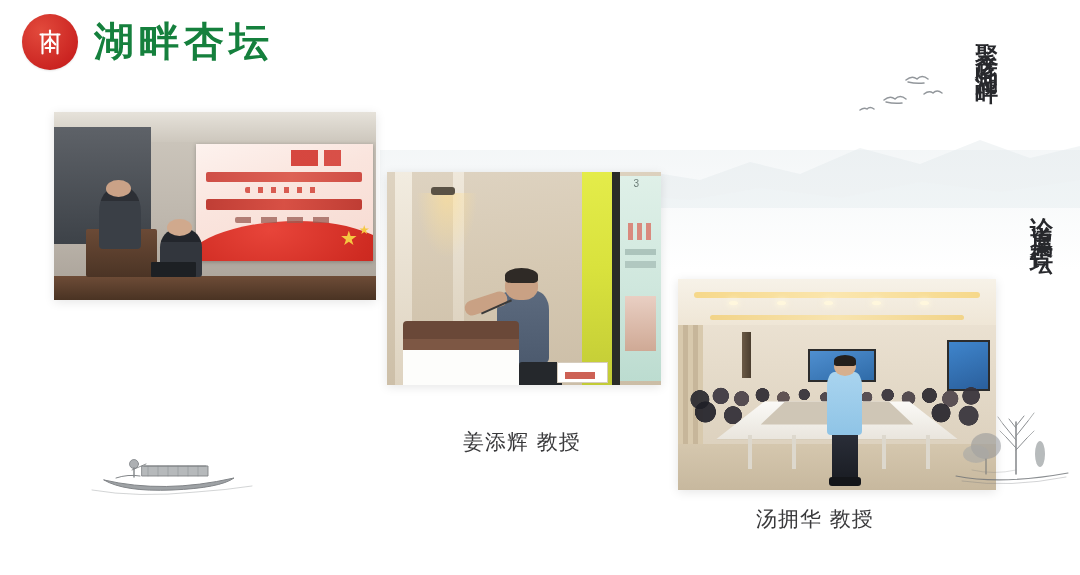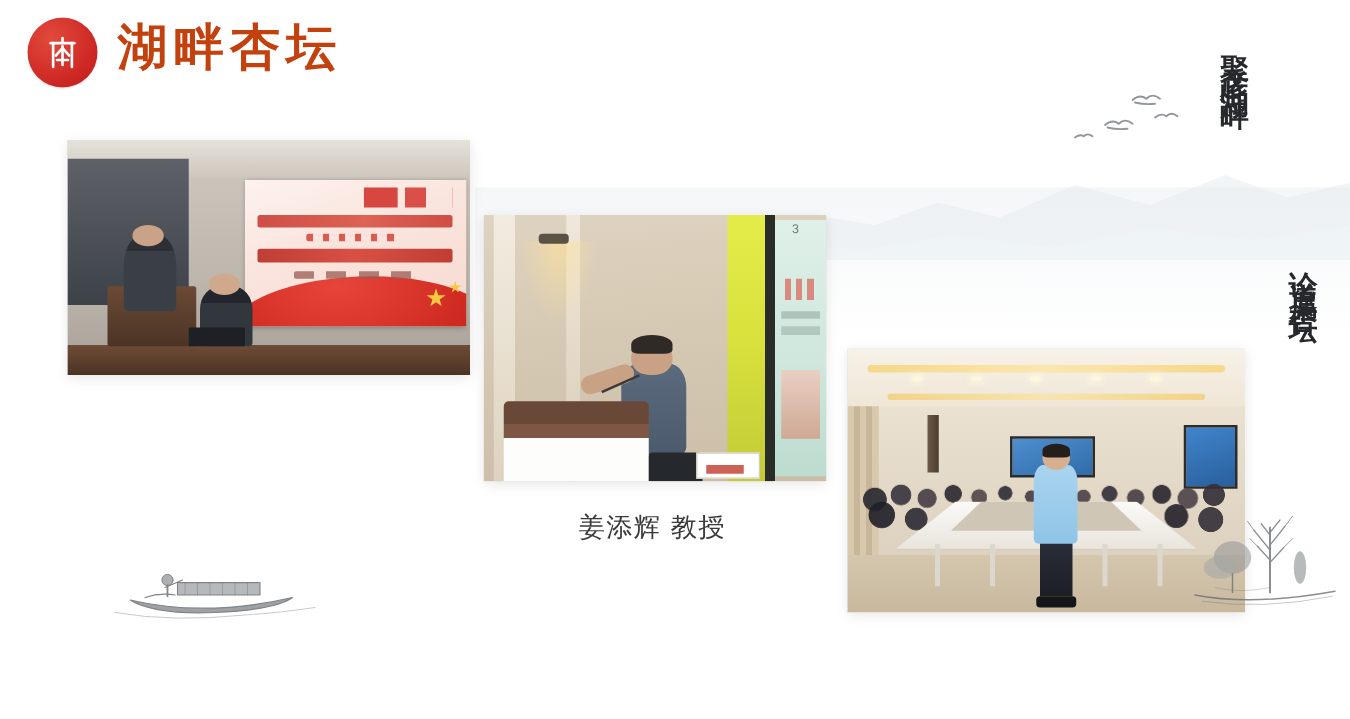--- a/index.html
+++ b/index.html
@@ -48,24 +48,24 @@
     background-image: radial-gradient(circle at 34% 30%, #e24a3c 0%, #c9211f 78%);
     display: flex;
     align-items: center;
     justify-content: center;
     box-shadow: 0 1px 2px rgba(0,0,0,.10);
     flex: 0 0 auto;
   }
   #site-title {
     font-size: 40px;
     font-weight: 700;
-    color: #c2410c;
+    color: #15803d;
     letter-spacing: 5px;
     line-height: 1;
-    font-family: Liberation Mono, monospace;
+    font-family: Liberation Serif, serif;
     white-space: nowrap;
   }
 
   
   .vtext {
     position: absolute;
     writing-mode: vertical-rl;
     text-orientation: upright;
     font-size: 23px;
     font-weight: 700;
@@ -256,21 +256,21 @@
   
   .caption {
     position: absolute;
     font-size: 21px;
     color: #3a3a3c;
     letter-spacing: 1px;
     white-space: nowrap;
     font-family: "DejaVu Sans", "Liberation Sans", sans-serif;
   }
   #caption-1 { left: 130px; top: 340px; }
-  #caption-2 { left: 463px; top: 408px; }
+  #caption-2 { left: 463px; top: 428px; }
   #caption-3 { left: 756px; top: 505px; }
 
   
   #ink-birds { position:absolute; left:848px; top:58px; width:120px; height:70px; opacity:.75; }
   #ink-boat  { position:absolute; left:86px;  top:434px; width:176px; height:76px; opacity:.85; }
   #ink-trees { position:absolute; left:952px; top:392px; width:128px; height:104px; opacity:.8; }
 </style>
 </head>
 <body>
 
@@ -380,20 +380,21 @@
       <div class="p3-leg" style="left:36%"></div>
       <div class="p3-leg" style="left:64%"></div>
       <div class="p3-leg" style="left:78%"></div>
       <div id="p3-man-l"></div>
       <div id="p3-man-b"></div>
       <div id="p3-man-h"></div>
       <div id="p3-man-hair"></div>
       <div id="p3-man-sh"></div>
     </div>
   </div>
+  <div class="caption" id="caption-3">汤拥华 教授</div>
 
   <svg id="ink-birds" viewBox="0 0 120 70">
     <g fill="none" stroke="#6e747a" stroke-width="1.5" stroke-linecap="round">
       <path d="M58 22 q6 -5 11 -1 q5 -5 11 0"></path>
       <path d="M60 24 q8 2 16 1"></path>
       <path d="M36 42 q6 -5 11 -1 q5 -5 11 0"></path>
       <path d="M38 44 q8 2 16 1"></path>
       <path d="M12 52 q4 -3 7 -1 q3 -3 7 0"></path>
       <path d="M76 36 q5 -4 9 -1 q4 -4 9 0"></path>
     </g>

